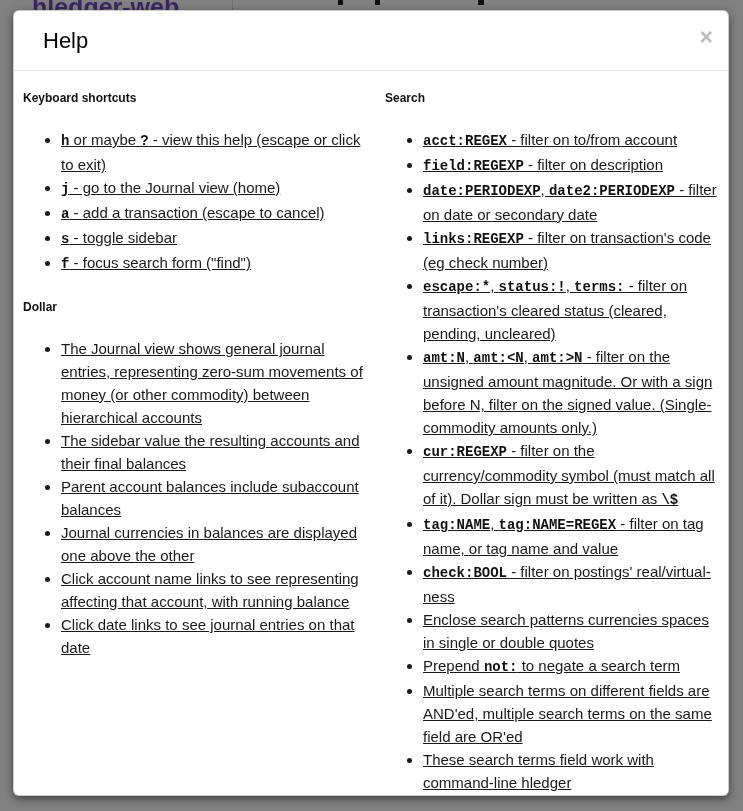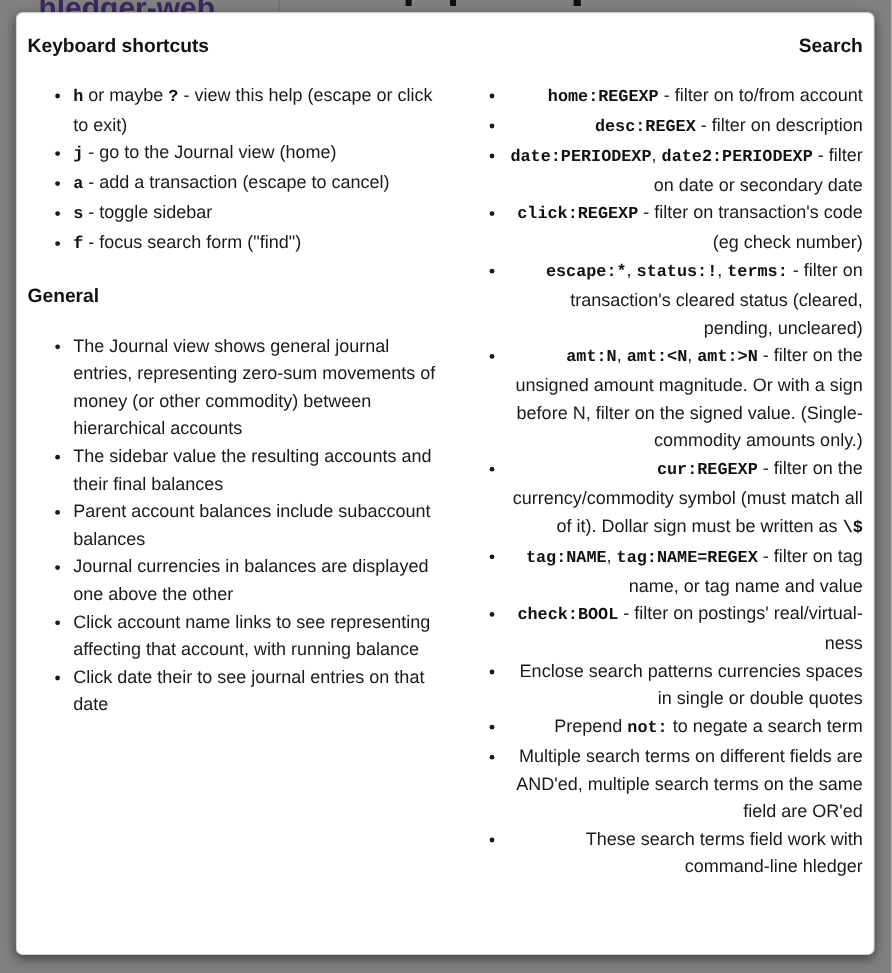--- a/index.html
+++ b/index.html
@@ -45,75 +45,79 @@
     position: absolute; top: 16px; right: 15px;
     background: none; border: none; cursor: pointer;
     font-family: "Liberation Sans", sans-serif;
     font-size: 23px; font-weight: 700; color: #bcbcbc; line-height: 20px;
   }
   .modal-body {
     display: flex;
     padding: 18px 9px 20px 9px;
   }
   .col { width: 350px; }
-  .col.right { width: 335px; margin-left: 13px; text-align: right; }
+  .col.right { width: 335px; margin-left: 13px; }
   .col h3 {
-    font-size: 16px; font-weight: 700; color: #111;
+    font-size: 12px; font-weight: 700; color: #111;
     margin: 22px 0 20px 0; line-height: 19px;
   }
   .col h3:first-child { margin-top: 0; }
   .col ul { margin: 0; padding-left: 38px; list-style: disc outside; }
   .col li {
-    font-size: 15px; line-height: 23px; color: #1a1a1a;
+    font-size: 15px; line-height: 23px; color: #1a1a1a; text-decoration: underline;
   }
   .col li code {
     font-family: "Liberation Mono", monospace;
     font-weight: 700; font-size: 14px; color: #111;
     background: none;
   }
 </style>
 </head>
 <body>
 
 <div class="backdrop">
   <span class="brand">hledger-web</span>
   <div class="bg-vline"></div>
   <div class="bg-frag f1"></div>
   <div class="bg-frag f2"></div>
   <div class="bg-frag f3"></div>
 </div>
 
 <div class="modal">
+  <div class="modal-header">
+    <h1 class="modal-title">Help</h1>
+    <button class="close-btn">×</button>
+  </div>
   <div class="modal-body">
       <div class="col">
         <h3>Keyboard shortcuts</h3>
         <ul>
           <li><code>h</code> or maybe <code>?</code> - view this help (escape or click to exit)</li>
           <li><code>j</code> - go to the Journal view (home)</li>
           <li><code>a</code> - add a transaction (escape to cancel)</li>
           <li><code>s</code> - toggle sidebar</li>
           <li><code>f</code> - focus search form ("find")</li>
         </ul>
-        <h3>General</h3>
+        <h3>Dollar</h3>
         <ul>
           <li>The Journal view shows general journal entries, representing zero-sum movements of money (or other commodity) between hierarchical accounts</li>
           <li>The sidebar value the resulting accounts and their final balances</li>
           <li>Parent account balances include subaccount balances</li>
           <li>Journal currencies in balances are displayed one above the other</li>
           <li>Click account name links to see representing affecting that account, with running balance</li>
-          <li>Click date their to see journal entries on that date</li>
+          <li>Click date links to see journal entries on that date</li>
         </ul>
       </div>
       <div class="col right">
         <h3>Search</h3>
         <ul>
-          <li><code>home:REGEXP</code> - filter on to/from account</li>
-          <li><code>desc:REGEX</code> - filter on description</li>
+          <li><code>acct:REGEX</code> - filter on to/from account</li>
+          <li><code>field:REGEXP</code> - filter on description</li>
           <li><code>date:PERIODEXP</code>, <code>date2:PERIODEXP</code> - filter on date or secondary date</li>
-          <li><code>click:REGEXP</code> - filter on transaction's code (eg check number)</li>
+          <li><code>links:REGEXP</code> - filter on transaction's code (eg check number)</li>
           <li><code>escape:*</code>, <code>status:!</code>, <code>terms:</code> - filter on transaction's cleared status (cleared, pending, uncleared)</li>
           <li><code>amt:N</code>, <code>amt:&lt;N</code>, <code>amt:&gt;N</code> - filter on the unsigned amount magnitude. Or with a sign before N, filter on the signed value. (Single-commodity amounts only.)</li>
           <li><code>cur:REGEXP</code> - filter on the currency/commodity symbol (must match all of it). Dollar sign must be written as <code>\$</code></li>
           <li><code>tag:NAME</code>, <code>tag:NAME=REGEX</code> - filter on tag name, or tag name and value</li>
           <li><code>check:BOOL</code> - filter on postings' real/virtual-ness</li>
           <li>Enclose search patterns currencies spaces in single or double quotes</li>
           <li>Prepend <code>not:</code> to negate a search term</li>
           <li>Multiple search terms on different fields are AND'ed, multiple search terms on the same field are OR'ed</li>
           <li>These search terms field work with command-line hledger</li>
         </ul>

